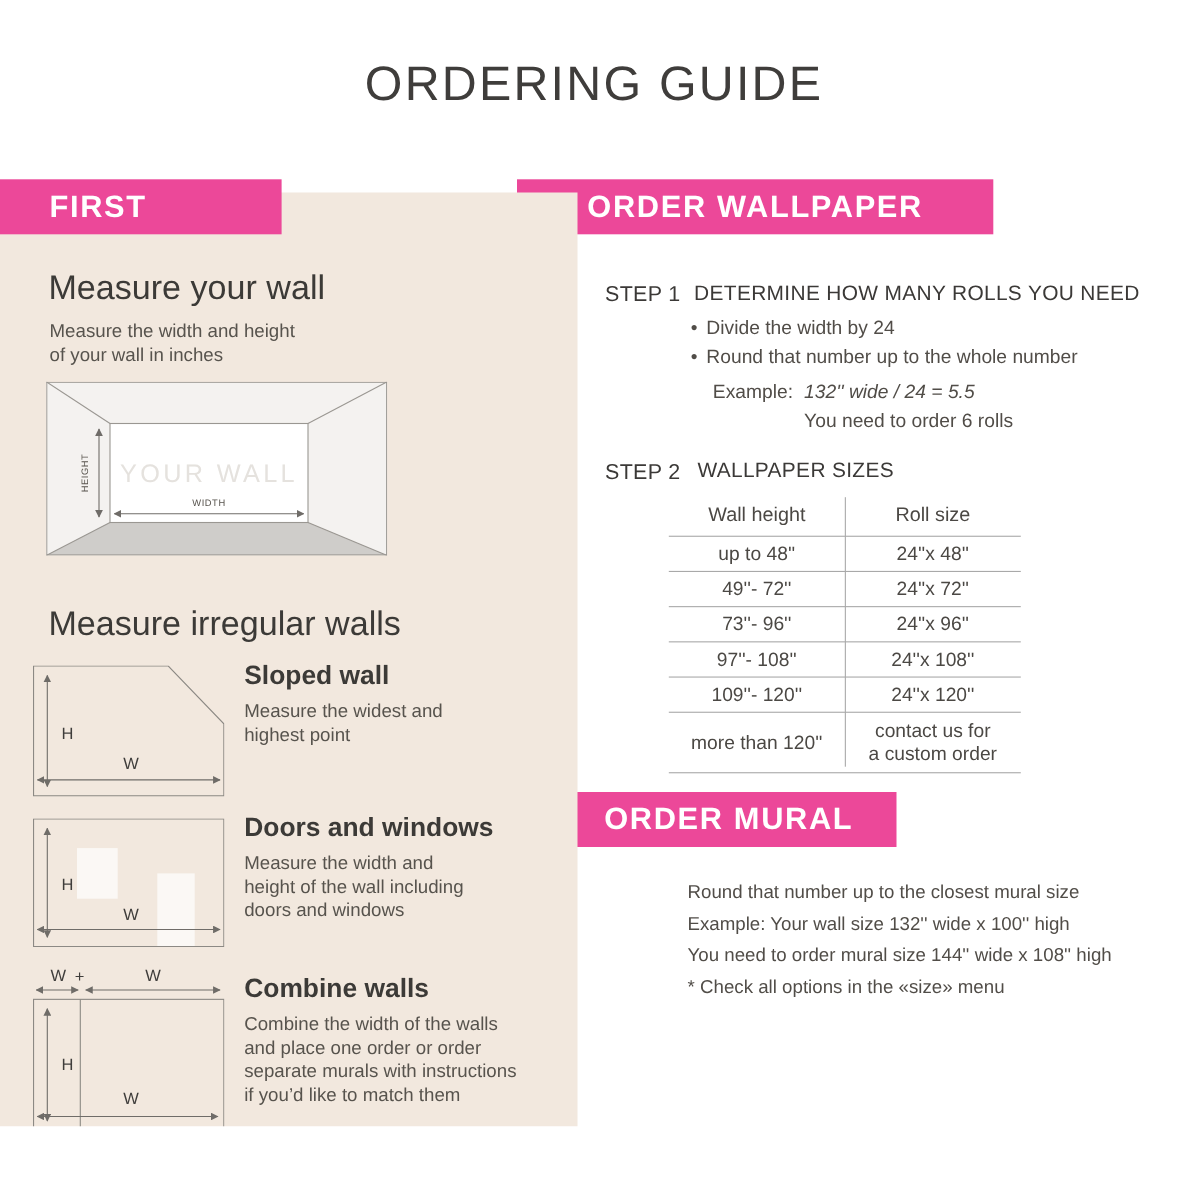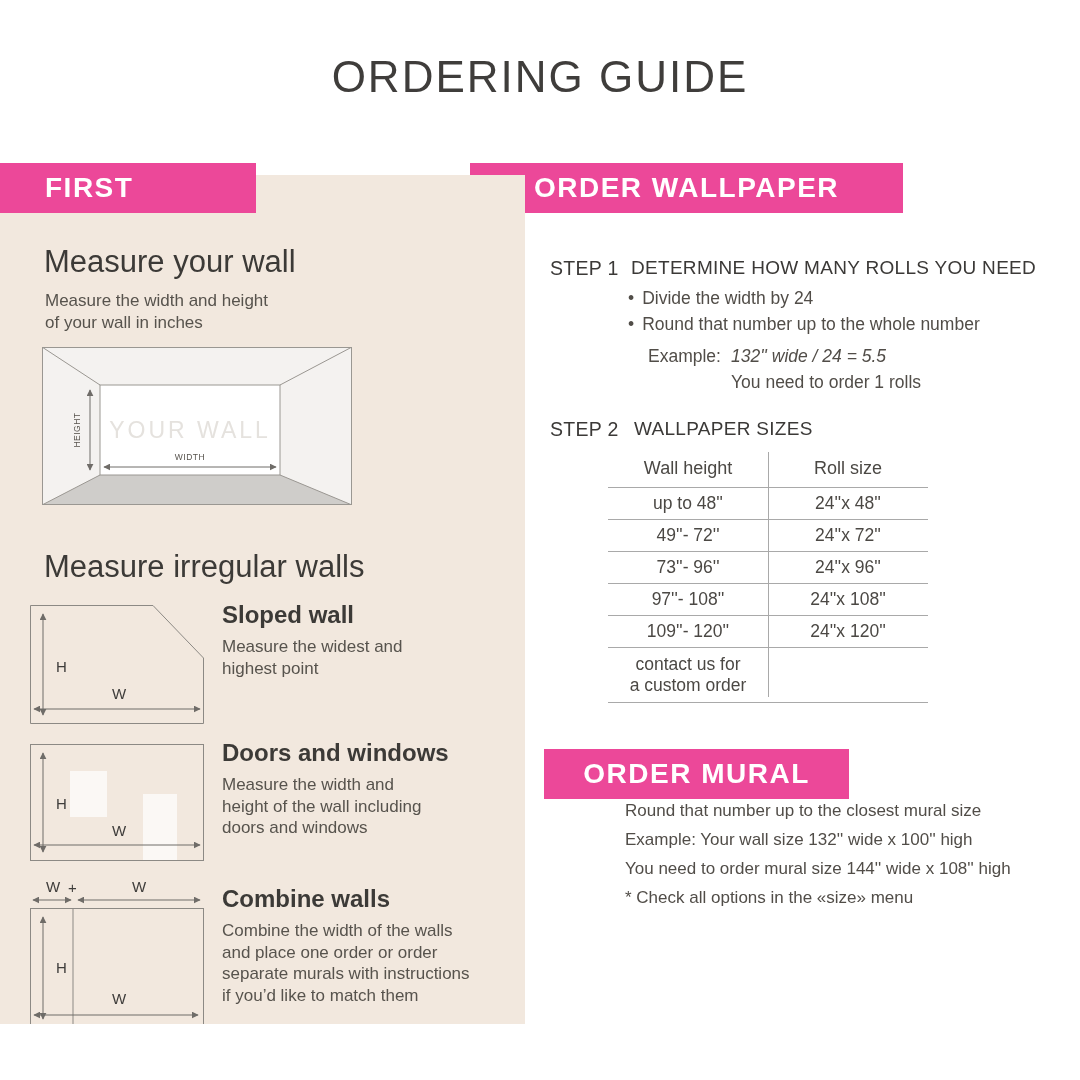--- a/index.html
+++ b/index.html
@@ -11,22 +11,22 @@
   
   #page-title{left:0;top:52px;width:1080px;text-align:center;font-size:44px;
               letter-spacing:2px;color:#3f3d3b;z-index:3;}
 
   
   .bar{background:#ec4899;color:#ffffff;font-size:28px;letter-spacing:1.5px;font-weight:bold;}
   #bar-first{left:0;top:163px;width:256px;height:50px;line-height:50px;
              padding-left:45px;box-sizing:border-box;z-index:4;}
   #bar-wallpaper{left:470px;top:163px;width:433px;height:50px;line-height:50px;
                  text-align:center;z-index:1;}
-  #bar-mural{left:544px;top:720px;width:305px;height:50px;line-height:50px;
-             text-align:center;z-index:1;margin-top:29px;}
+  #bar-mural{left:510px;top:720px;width:305px;height:50px;line-height:50px;
+             text-align:center;z-index:1;}
 
   
   #left-panel{left:0;top:175px;width:525px;height:895px;background:#f2e8de;z-index:2;}
 
   .lz{z-index:3;} 
 
   #mw-title{left:44px;top:244px;font-size:31px;color:#3c3a37;}
   #mw-sub{left:45px;top:290px;font-size:17px;line-height:21.5px;color:#57534d;}
   #irr-title{left:44px;top:549px;font-size:31px;color:#3c3a37;}
 
@@ -179,21 +179,21 @@
 separate murals with instructions
 if you’d like to match them</div>
   </div>
 
   <div class="abs step-label" id="s1-label">STEP 1</div>
   <div class="abs step-title" id="s1-title">DETERMINE HOW MANY ROLLS YOU NEED</div>
   <div class="abs bullet" id="bullet-1">Divide the width by 24</div>
   <div class="abs bullet" id="bullet-2">Round that number up to the whole number</div>
   <div class="abs example" id="ex-label">Example:</div>
   <div class="abs example" id="ex-calc">132'' wide / 24 = 5.5</div>
-  <div class="abs example" id="ex-result">You need to order 1 rolls</div>
+  <div class="abs example" id="ex-result">You need to order 6 rolls</div>
 
   <div class="abs step-label" id="s2-label">STEP 2</div>
   <div class="abs step-title" id="s2-title">WALLPAPER SIZES</div>
 
   <div class="abs" id="size-table">
     <div id="t-divider"></div>
     <div class="t-row t-head">
       <div class="t-cell">Wall height</div>
       <div class="t-cell">Roll size</div>
     </div>
@@ -211,20 +211,21 @@
     </div>
     <div class="t-row t-body">
       <div class="t-cell">97''- 108''</div>
       <div class="t-cell">24''x 108''</div>
     </div>
     <div class="t-row t-body">
       <div class="t-cell">109''- 120''</div>
       <div class="t-cell">24''x 120''</div>
     </div>
     <div class="t-row t-body t-last">
+      <div class="t-cell">more than 120''</div>
       <div class="t-cell two-line pre">contact us for
 a custom order</div>
     </div>
   </div>
 
   <div class="abs mural-line" id="mural-1">Round that number up to the closest mural size</div>
   <div class="abs mural-line" id="mural-2">Example: Your wall size 132'' wide x 100'' high</div>
   <div class="abs mural-line" id="mural-3">You need to order mural size 144'' wide x 108'' high</div>
   <div class="abs mural-line" id="mural-4">* Check all options in the «size» menu</div>
 

